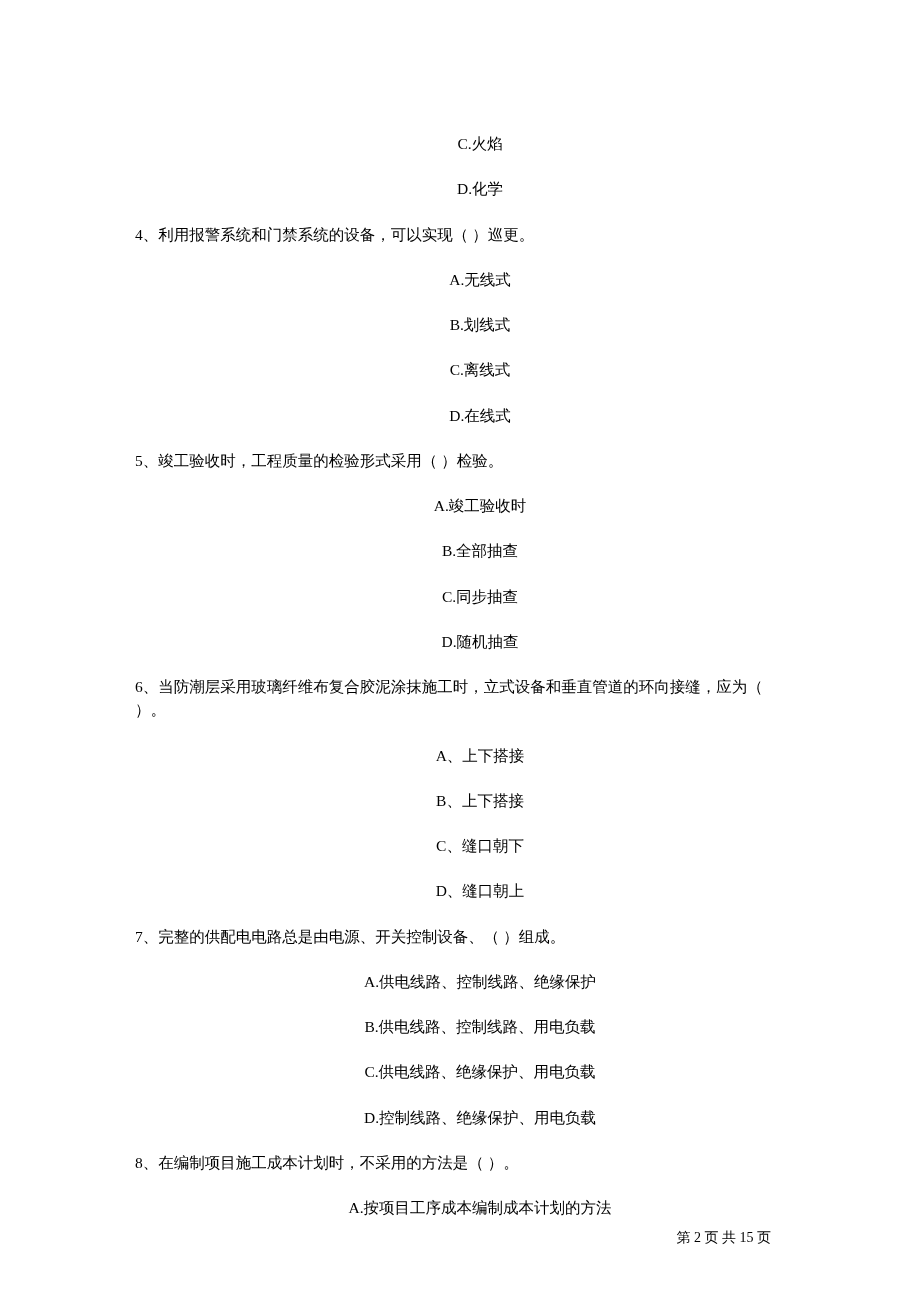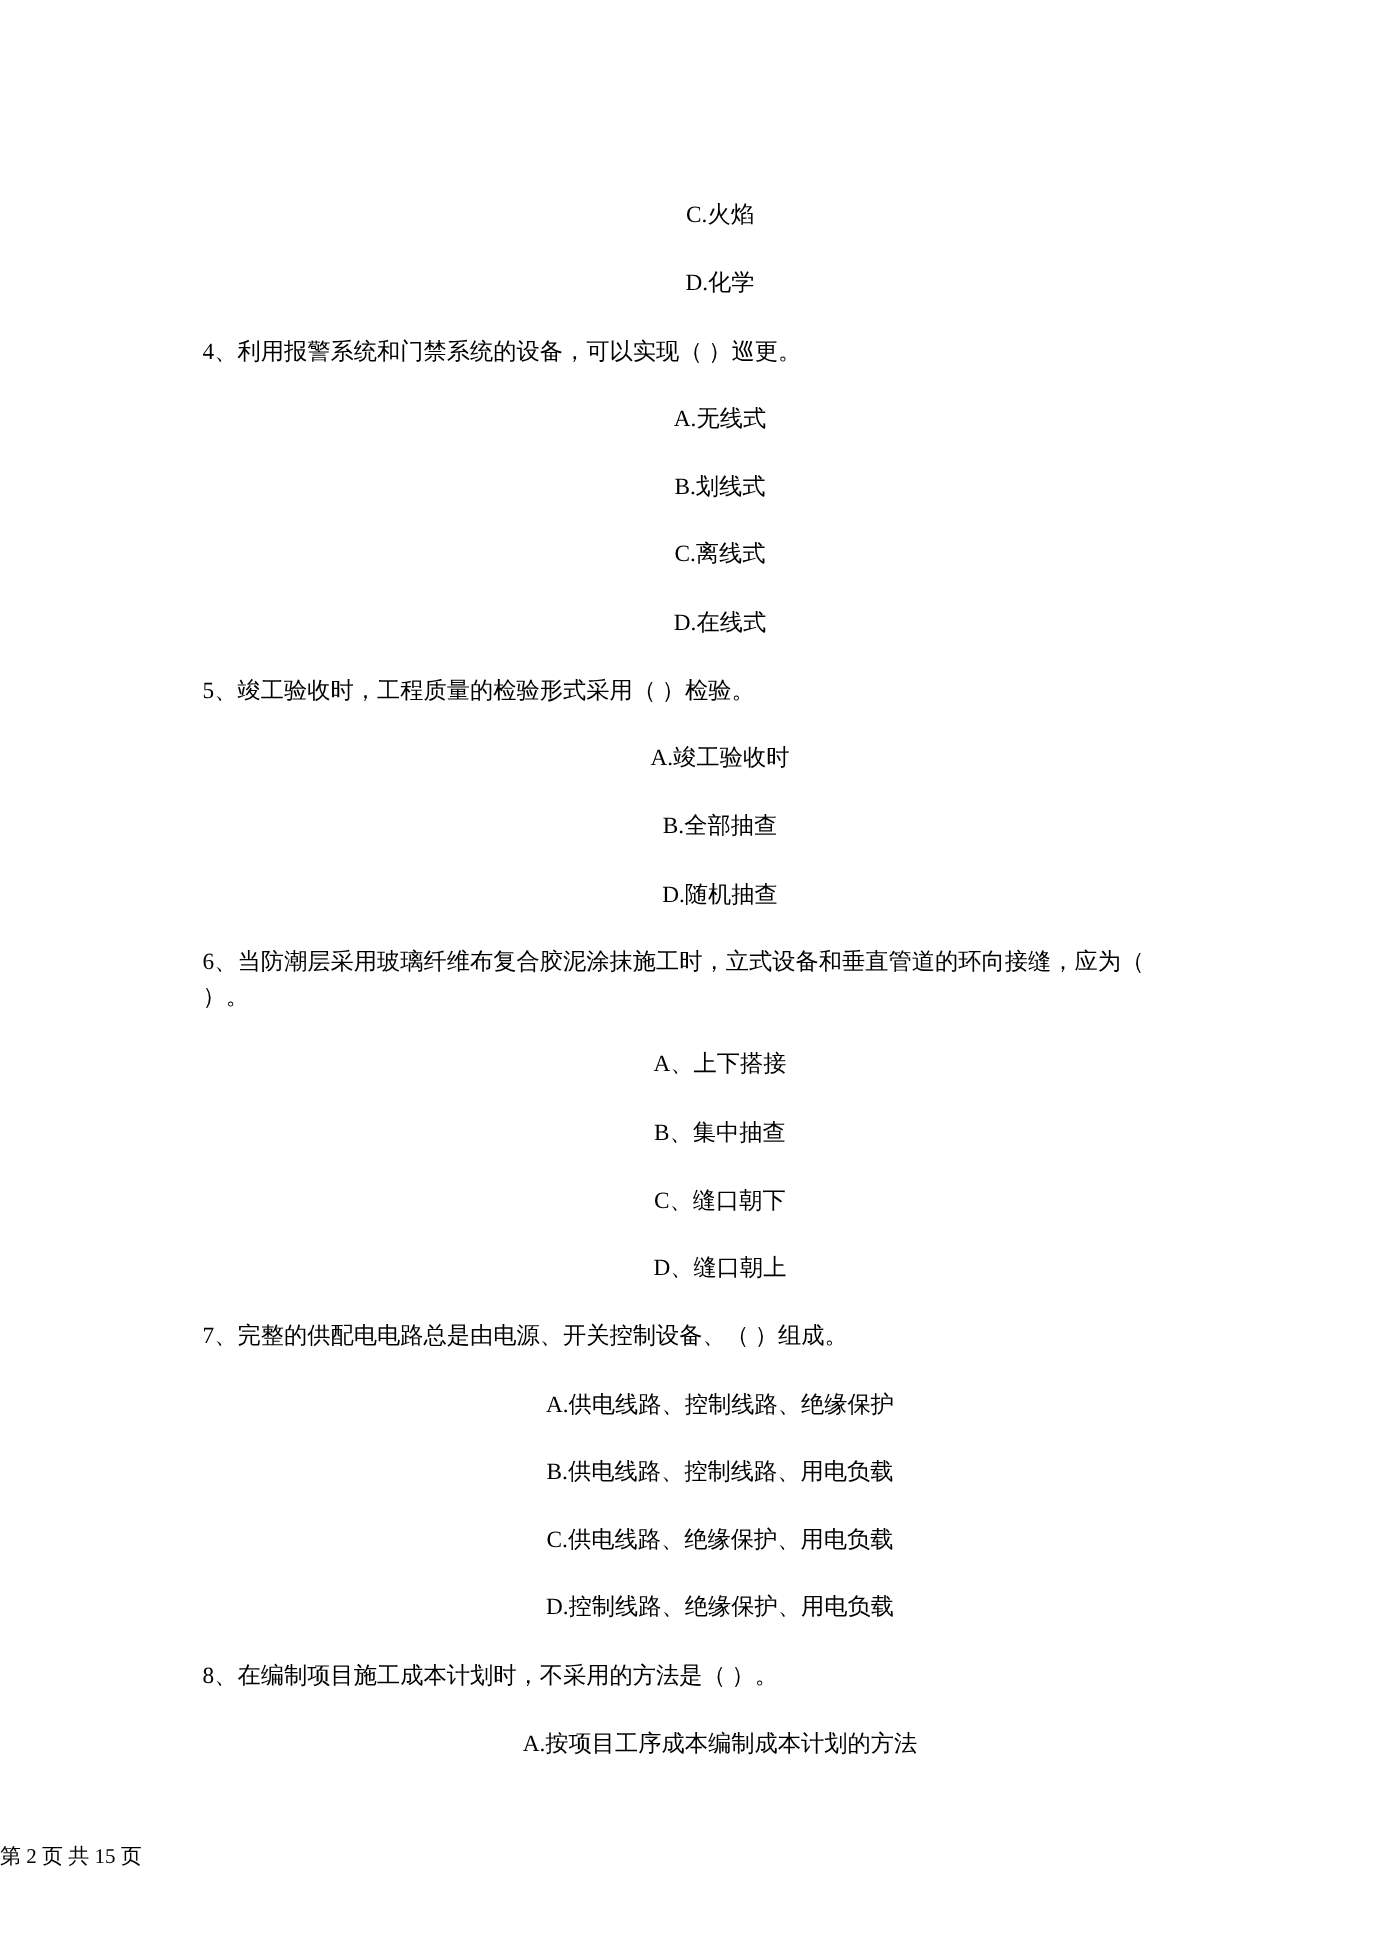--- a/index.html
+++ b/index.html
@@ -26,21 +26,21 @@
     font-family: Liberation Serif, serif;
   }
   .question-block {
     margin-bottom: 0;
   }
   .footer {
     position: absolute;
     bottom: 55px;
     left: 0;
     width: 771px;
-    text-align: left;
+    text-align: right;
     font-size: 14px;
   }
 </style>
 </head>
 <body>
 
 <div class="page">
 
   <div class="question-block">
     <div class="option">C.火焰</div>
@@ -52,27 +52,28 @@
     <div class="option">A.无线式</div>
     <div class="option">B.划线式</div>
     <div class="option">C.离线式</div>
     <div class="option">D.在线式</div>
   </div>
 
   <div class="question-block">
     <div class="question">5、竣工验收时，工程质量的检验形式采用（    ）检验。</div>
     <div class="option">A.竣工验收时</div>
     <div class="option">B.全部抽查</div>
+    <div class="option">C.同步抽查</div>
     <div class="option">D.随机抽查</div>
   </div>
 
   <div class="question-block">
     <div class="question">6、当防潮层采用玻璃纤维布复合胶泥涂抹施工时，立式设备和垂直管道的环向接缝，应为（    ）。</div>
     <div class="option">A、上下搭接</div>
-    <div class="option">B、集中抽查</div>
+    <div class="option">B、上下搭接</div>
     <div class="option">C、缝口朝下</div>
     <div class="option">D、缝口朝上</div>
   </div>
 
   <div class="question-block">
     <div class="question">7、完整的供配电电路总是由电源、开关控制设备、（    ）组成。</div>
     <div class="option">A.供电线路、控制线路、绝缘保护</div>
     <div class="option">B.供电线路、控制线路、用电负载</div>
     <div class="option">C.供电线路、绝缘保护、用电负载</div>
     <div class="option">D.控制线路、绝缘保护、用电负载</div>

